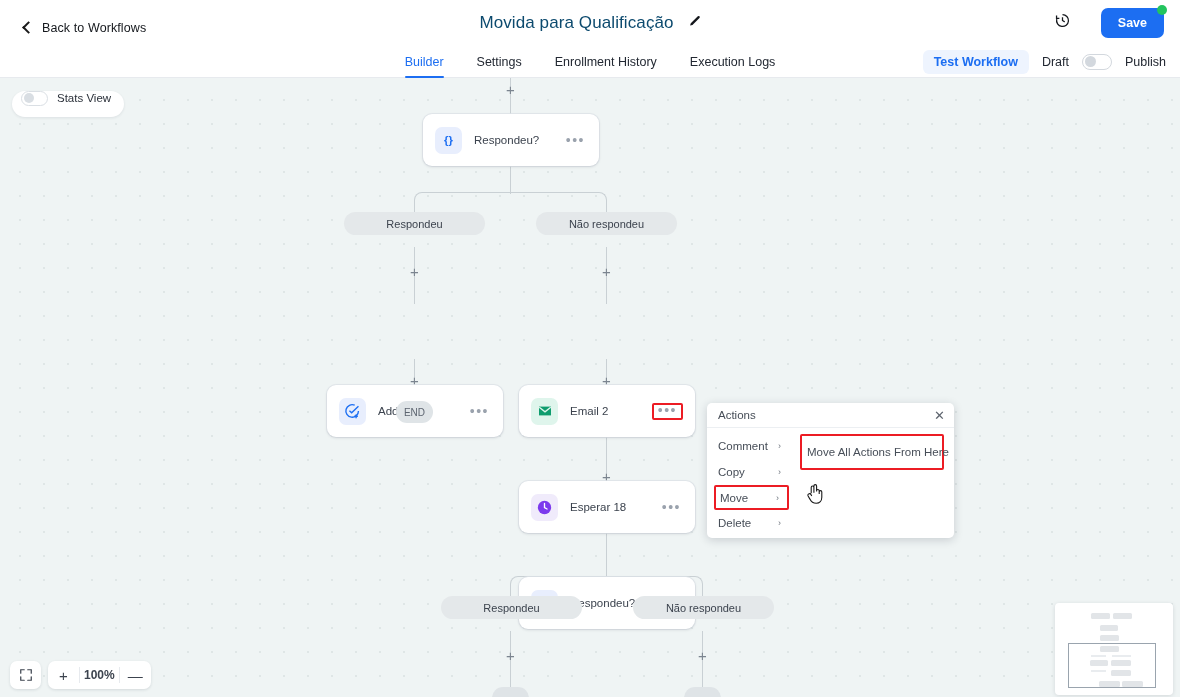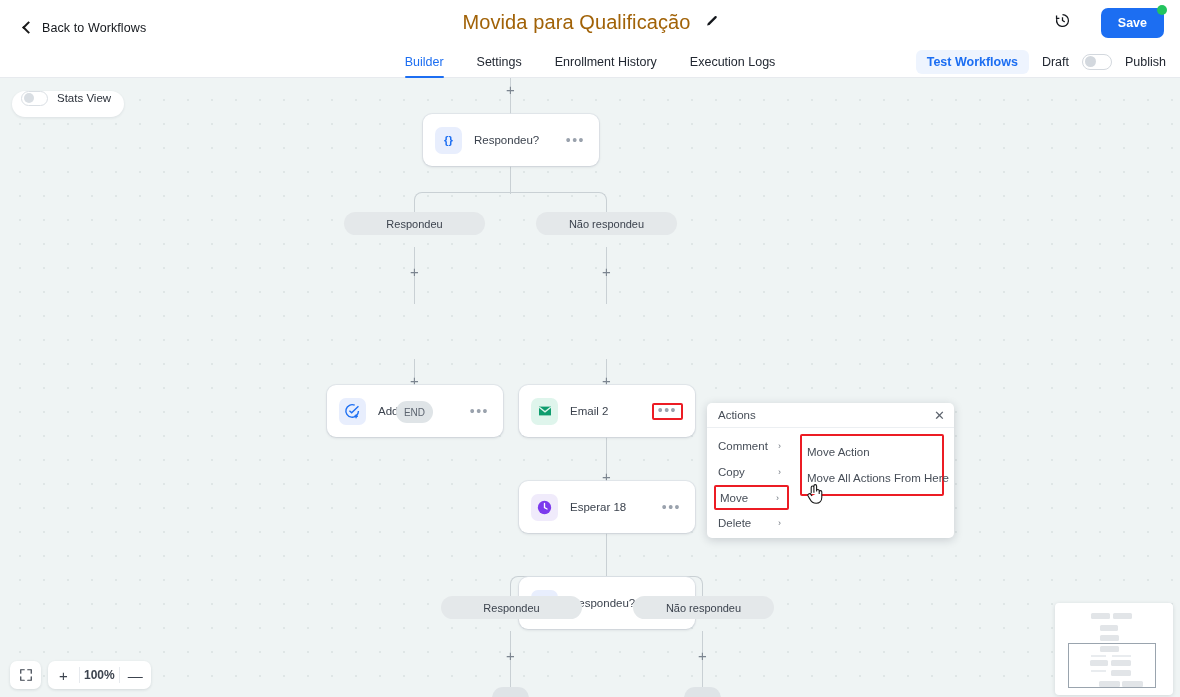--- a/index.html
+++ b/index.html
@@ -26,21 +26,21 @@
     border-left: 2.2px solid #1a1a1a; border-bottom: 2.2px solid #1a1a1a;
     transform: rotate(45deg); margin-top: 0px;
   }
   .back-label { font-size: 12.5px; color: #14171c; letter-spacing: .1px; }
 
   .title-wrap {
     position: absolute; left: 0; right: 0; top: 0; height: 45px;
     display: flex; align-items: center; justify-content: center; gap: 14px;
     pointer-events: none;
   }
-  .wf-title { font-size: 20px; color: #a16207; letter-spacing: .1px; }
+  .wf-title { font-size: 17px; color: #0c4a6e; letter-spacing: .1px; }
   .pencil-icon { pointer-events: auto; cursor: pointer; display: block; }
 
   .topbar-right {
     position: absolute; right: 16px; top: 0; height: 45px;
     display: flex; align-items: center; gap: 30px;
   }
   .hist-icon { cursor: pointer; display: block; }
   .save-wrap { position: relative; }
   .save-btn {
     background: #1c6ef2; color: #fff; border: none; border-radius: 7px;
@@ -265,21 +265,21 @@
   </div>
 
   <div class="tabbar">
     <div class="tabs">
       <div class="tab active">Builder</div>
       <div class="tab">Settings</div>
       <div class="tab">Enrollment History</div>
       <div class="tab">Execution Logs</div>
     </div>
     <div class="tabbar-right">
-      <div class="test-wf">Test Workflows</div>
+      <div class="test-wf">Test Workflow</div>
       <span class="draft-lbl">Draft</span>
       <div class="switch">
         <span class="knob"></span>
       </div>
       <span class="pub-lbl">Publish</span>
     </div>
   </div>
 
   <div class="canvas">
 
@@ -405,21 +405,20 @@
             <span>Move</span>
             <span class="arr">›</span>
           </div>
           <div class="ctx-item">
             <span>Delete</span>
             <span class="arr">›</span>
           </div>
         </div>
         <div class="ctx-right">
           <div class="ctx-sub-box">
-            <div class="ctx-sub">Move Action</div>
             <div class="ctx-sub">Move All Actions From Here</div>
           </div>
         </div>
       </div>
     </div>
 
     <span class="cursor-hand">
       <svg width="18" height="22" viewBox="0 0 18 22">
         <path d="M5.2 10.2V4.4a1.35 1.35 0 0 1 2.7 0v5.3m0-1.1V3a1.35 1.35 0 0 1 2.7 0v5.4m0-.6a1.3 1.3 0 0 1 2.6 0v3.1m0-2a1.3 1.3 0 0 1 2.6 0v5.4c0 3.3-2.2 6-5.5 6-3.6 0-5.2-1.6-6.4-4.2L2.1 13c-.5-1 0-2 1-2.3.8-.2 1.6.2 2 1l.6 1.2" fill="#ffffff" stroke="#1a1a1a" stroke-width="1.1" stroke-linejoin="round"></path>
       </svg>

